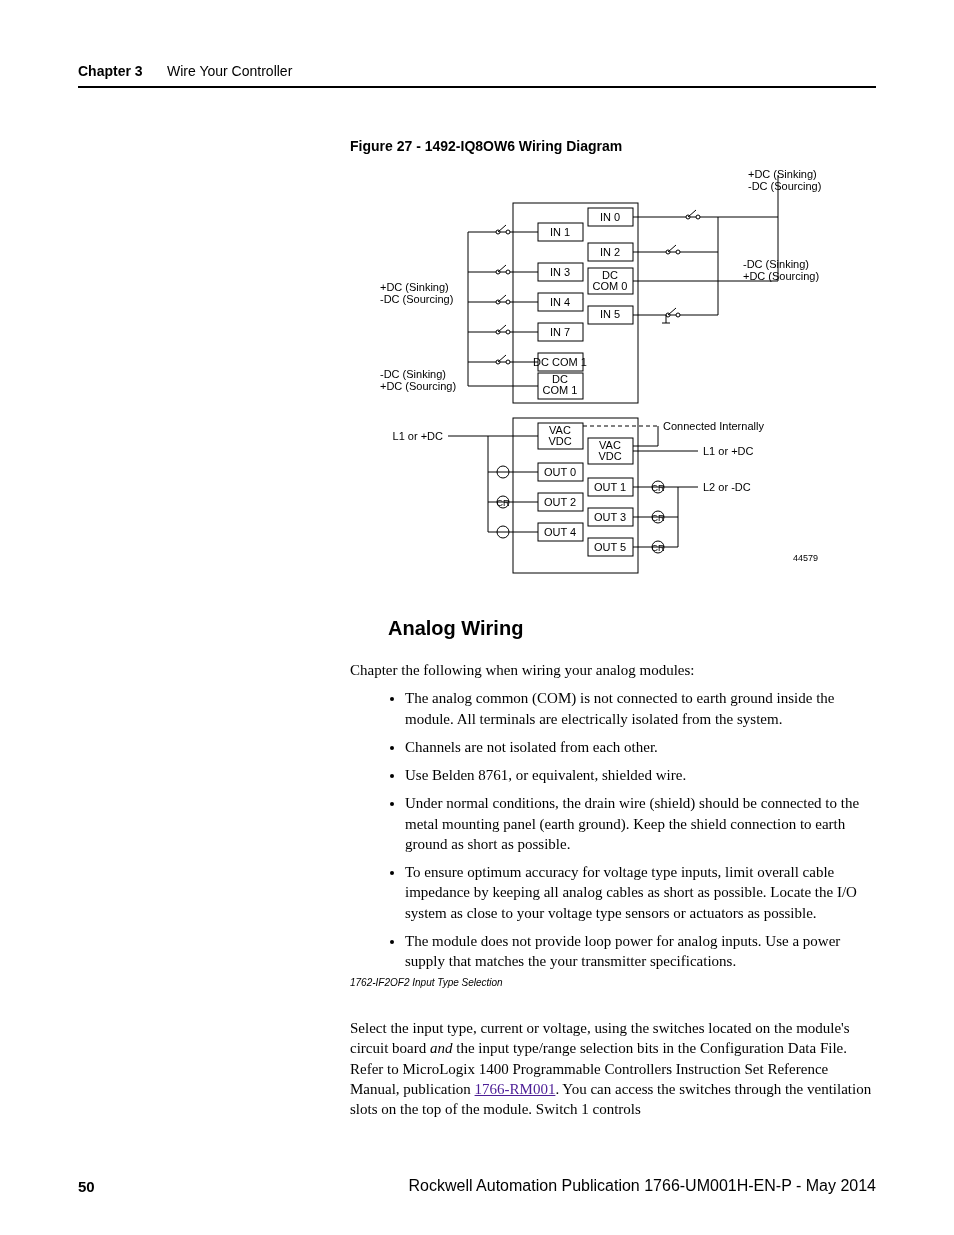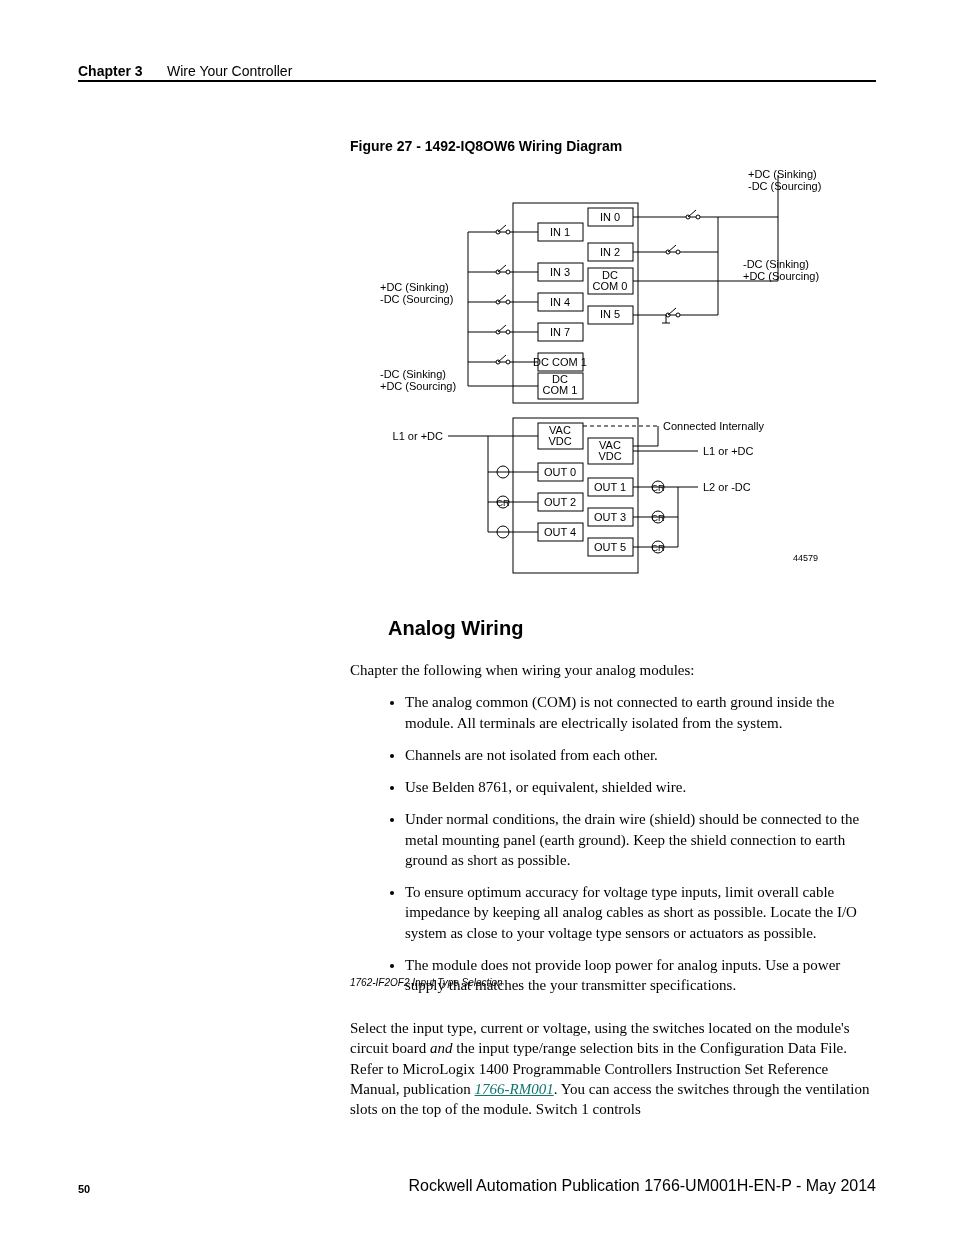--- a/index.html
+++ b/index.html
@@ -12,20 +12,21 @@
     background: #fff;
     color: #000;
     position: relative;
     box-sizing: border-box;
   }
   .header {
     position: absolute;
     top: 62px;
     left: 78px;
     right: 78px;
+    padding-bottom: 6px;
     border-bottom: 2px solid #000;
     font-family: Arial, Helvetica, sans-serif;
   }
   .header .chap {
     font-weight: bold;
     font-size: 14px;
   }
   .header .title {
     font-size: 14px;
     margin-left: 20px;
@@ -62,37 +63,36 @@
     right: 78px;
     font-size: 15px;
     line-height: 1.35;
   }
   .body-text ul {
     margin: 8px 0 0 0;
     padding-left: 55px;
   }
   .body-text li {
     margin-bottom: 8px;
-    margin-top: 12px;
   }
   .subheading {
     position: absolute;
     left: 350px;
     font-family: Arial, Helvetica, sans-serif;
     font-style: italic;
     font-size: 10px;
   }
-  .link { color: #0f766e; text-decoration: underline; font-style: italic; }
+  .link { color: #4c1d95; text-decoration: underline; }
   .footer-left {
     position: absolute;
     bottom: 40px;
     left: 78px;
     font-family: Arial, Helvetica, sans-serif;
     font-weight: bold;
-    font-size: 11px;
+    font-size: 15px;
   }
   .footer-right {
     position: absolute;
     bottom: 40px;
     right: 78px;
     font-family: Arial, Helvetica, sans-serif;
     font-size: 16px;
   }
   em.and { font-style: italic; }
 </style>

